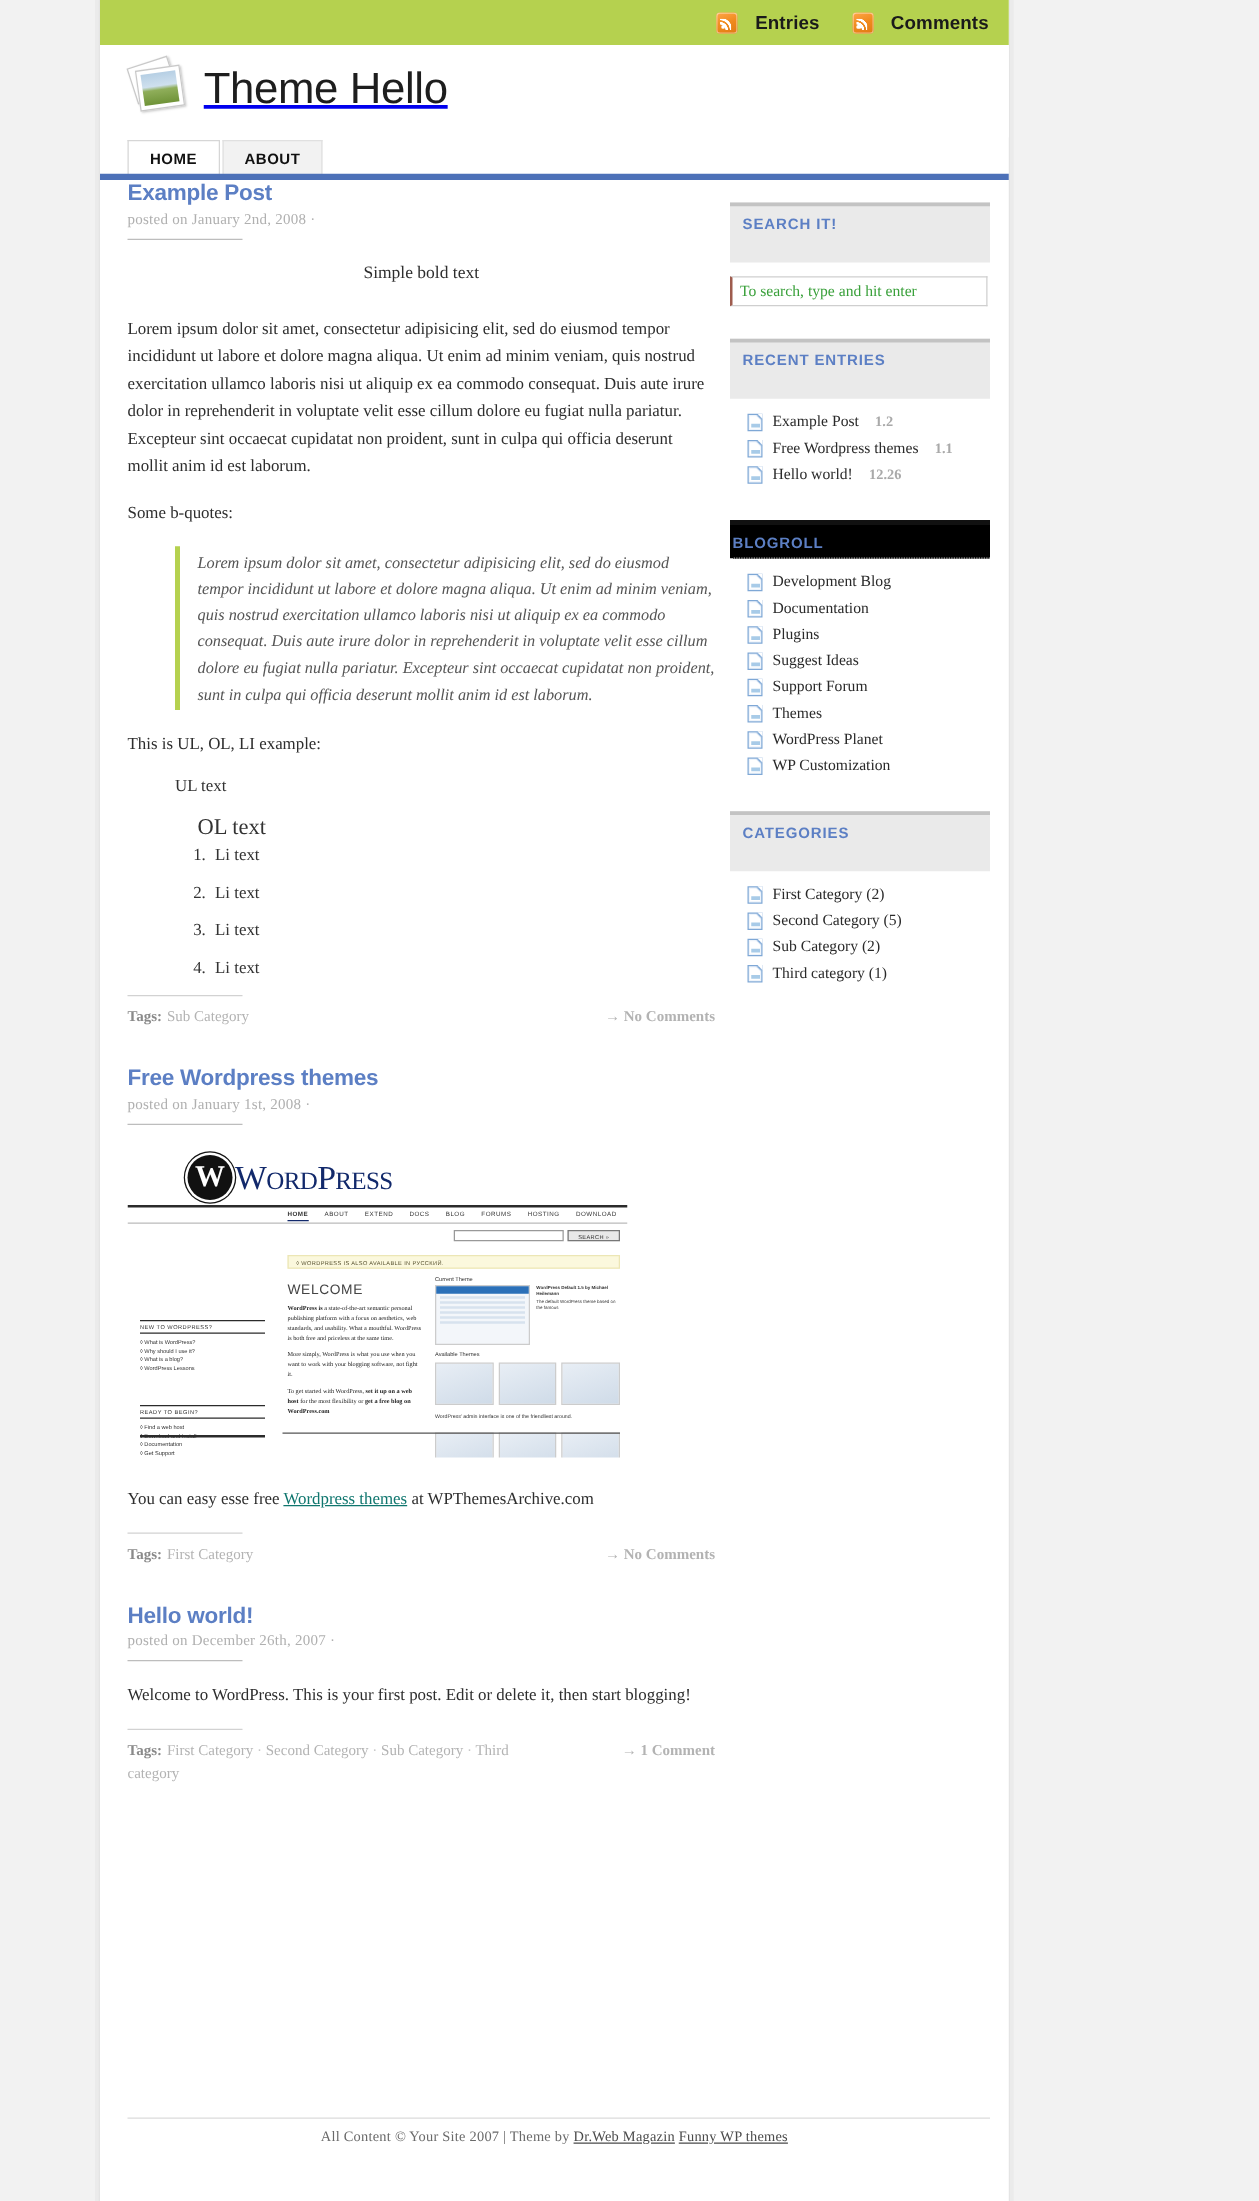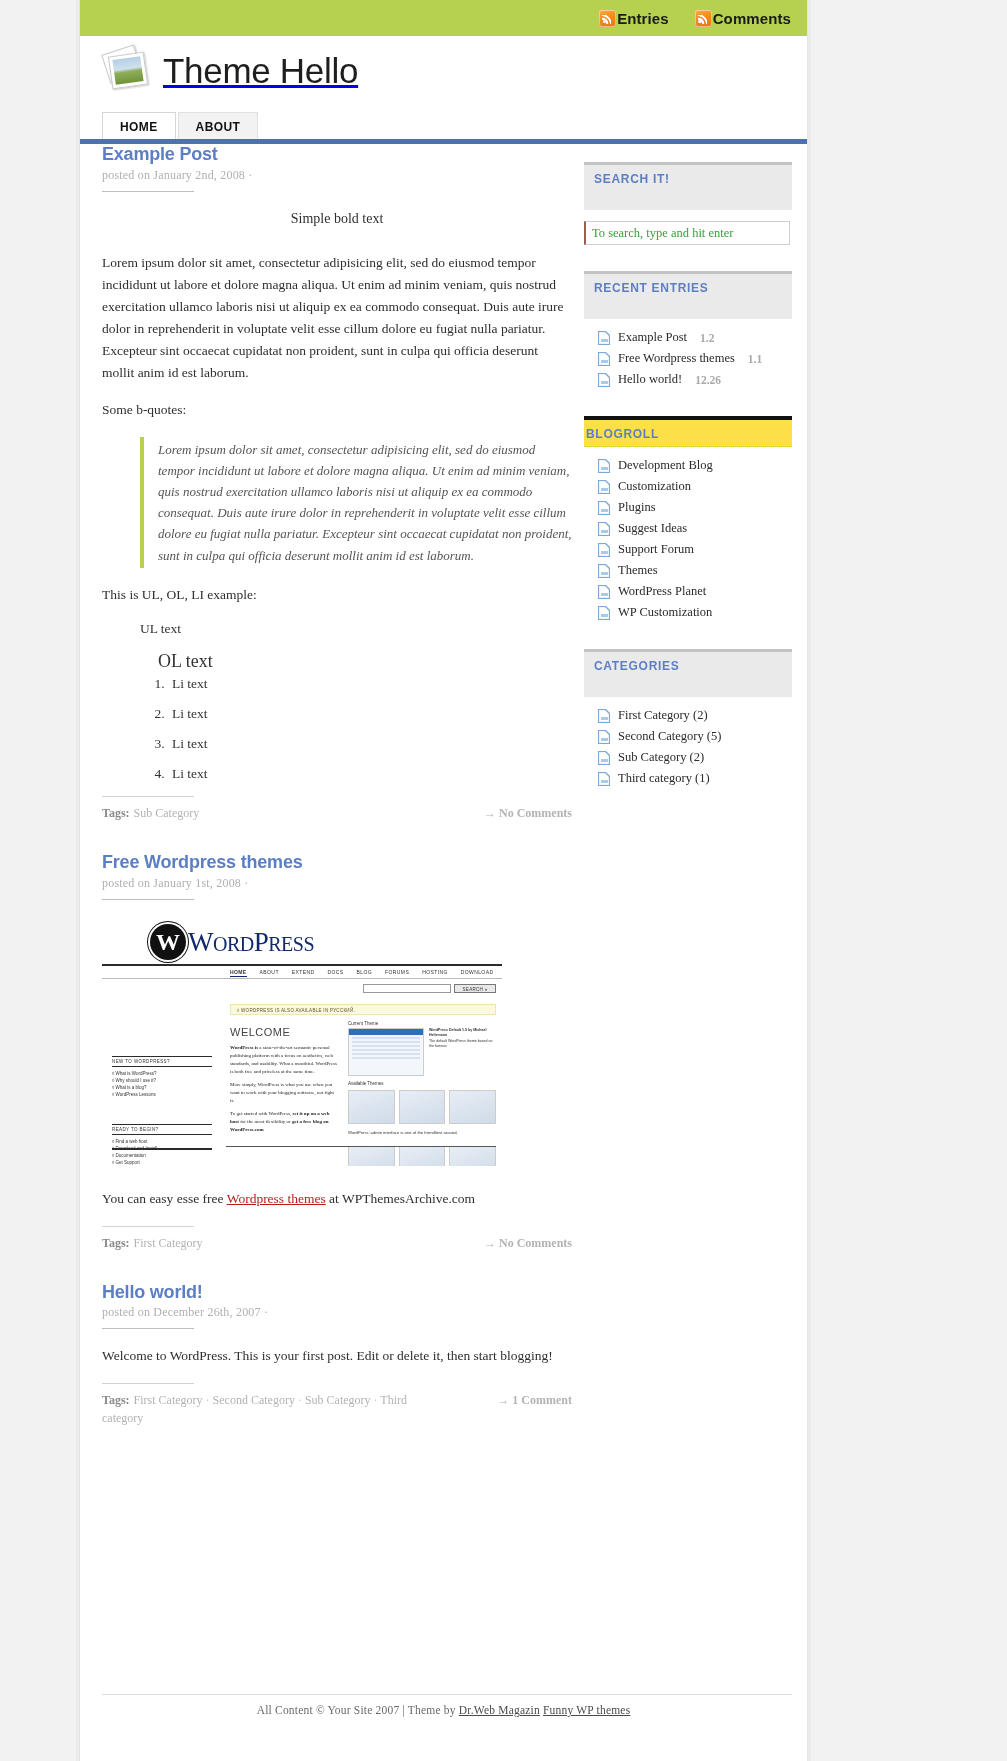--- a/index.html
+++ b/index.html
@@ -23,21 +23,21 @@
   .edge-l { position:absolute; left:76px; top:0; width:4px; height:1761px; background:#ebebeb; }
   .edge-r { position:absolute; left:807px; top:0; width:4px; height:1761px; background:#ebebeb; }
 
   
   .topbar {
     position:absolute; left:0; top:0; width:727px; height:36px;
     background:#b5d14f;
     display:flex; align-items:center; justify-content:flex-end;
     padding-right:16px; gap:26px;
   }
-  .feed-link { display:flex; align-items:flex-end; gap:1px; text-decoration:none; }
+  .feed-link { display:flex; align-items:flex-end; gap:14px; text-decoration:none; }
   .feed-label {
     font-family:"Liberation Sans", sans-serif;
     font-size:15px; font-weight:700; color:#1a1a1a; letter-spacing:.1px;
   }
   .rss-ico {
     width:17px; height:17px; border-radius:3px;
     background:linear-gradient(160deg,#ffa749 0%,#f08a1e 50%,#e07a12 100%);
     position:relative; flex:none;
     box-shadow:inset 0 0 0 1px rgba(255,255,255,.45);
   }
@@ -125,21 +125,21 @@
 
   .meta-rule { width:92px; height:1px; background:#d2d2d2; margin:10px 0 7px 0; }
   .post-meta {
     display:flex; justify-content:space-between; align-items:flex-start;
     font-size:12px; color:#b3b3b3; line-height:1.5;
   }
   .post-meta .tags-label { font-weight:700; color:#8a8a8a; margin-right:4px; }
   .post-meta .tag-list { color:#b8b8b8; }
   .post-meta .tag-sep { color:#c8c8c8; }
   .post-meta .cmt { font-weight:700; color:#9a9a9a; white-space:nowrap; padding-left:10px; }
-  .inline-link { color:#b91c1c; }
+  .inline-link { color:#0f766e; }
 
   
   .wp-shot {
     width:400px; height:250px; margin:12px 0 22px 0; position:relative;
     background:#fff; overflow:hidden; font-family:"Liberation Sans", sans-serif;
   }
   .wp-logo-row { position:absolute; left:48px; top:8px; display:flex; align-items:center; }
   .wp-mark {
     width:36px; height:36px; border-radius:50%; background:#111; position:relative; flex:none;
     box-shadow:0 0 0 2px #fff, 0 0 0 3px #111;
@@ -180,21 +180,21 @@
 
   
   .widget { margin-bottom:26px; }
   .widget-head {
     background:#eaeaea; border-top:3px solid #c3c3c3;
     padding:7px 0 24px 10px;
     font-family:"Liberation Sans", sans-serif;
     font-size:12px; font-weight:700; color:#5c7fc4; letter-spacing:.7px;
   }
   .widget.plain .widget-head {
-    background:#fde047; border-top:4px solid #111;
+    background:#000000; border-top:4px solid #111;
     border-bottom:1px dotted #b9b9b9;
     padding-left:2px; padding-bottom:5px; margin-bottom:4px;
   }
   .search-field {
     margin-top:11px; width:206px; height:24px;
     border:1px solid #cfcfcf; border-left:2px solid #9e5c4e;
     background:#fff; padding:2px 6px;
     font-family:"Liberation Serif", serif; font-size:12.5px; color:#39a03a;
     outline:none;
   }
@@ -452,21 +452,21 @@
             <li>
                 <span class="doc-ico">
                   <i></i>
                 </span>
                 <a href="#" style="text-decoration:none;color:inherit">Development Blog</a>
               </li>
             <li>
                 <span class="doc-ico">
                   <i></i>
                 </span>
-                <a href="#" style="text-decoration:none;color:inherit">Customization</a>
+                <a href="#" style="text-decoration:none;color:inherit">Documentation</a>
               </li>
             <li>
                 <span class="doc-ico">
                   <i></i>
                 </span>
                 <a href="#" style="text-decoration:none;color:inherit">Plugins</a>
               </li>
             <li>
                 <span class="doc-ico">
                   <i></i>

